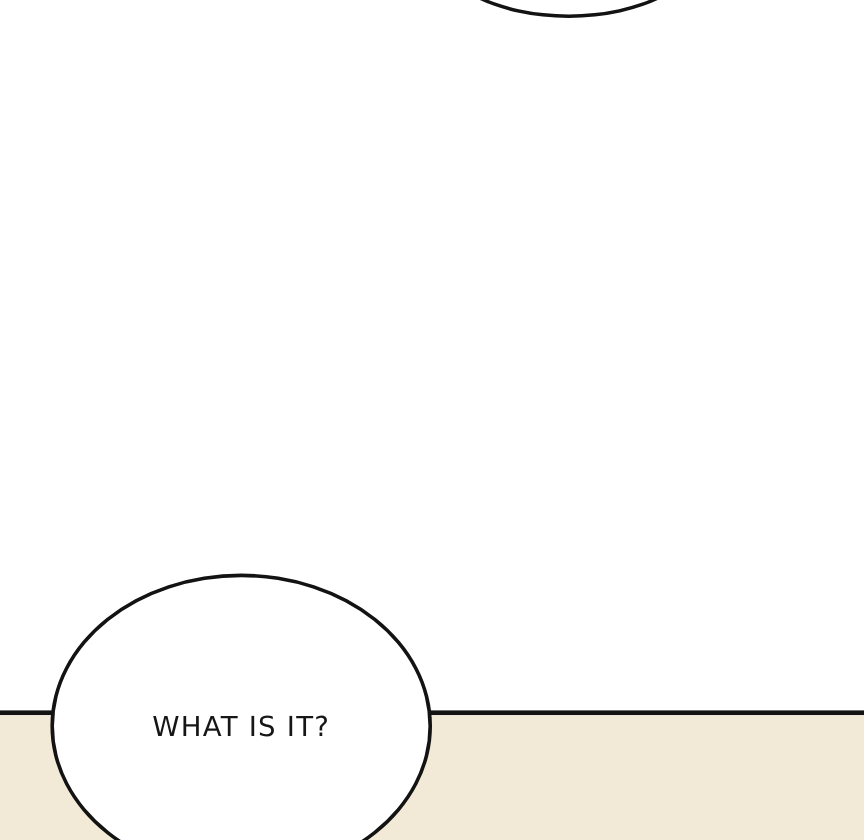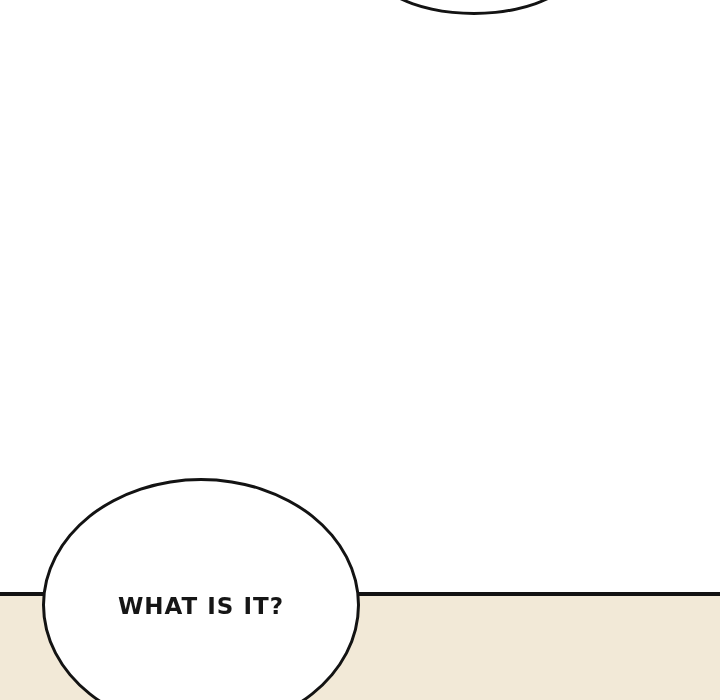--- a/index.html
+++ b/index.html
@@ -69,21 +69,21 @@
     top: 478px;
     width: 318px;
     height: 254px;
     display: flex;
     align-items: center;
     justify-content: center;
   }
 
   .bubble-text {
     font-size: 23px;
-    font-weight: bold;
+    font-weight: normal;
     letter-spacing: 1px;
     color: #161616;
     white-space: nowrap;
     transform: translateY(1px);
   }
 </style>
 </head>
 <body>
 
 <div class="panel">

